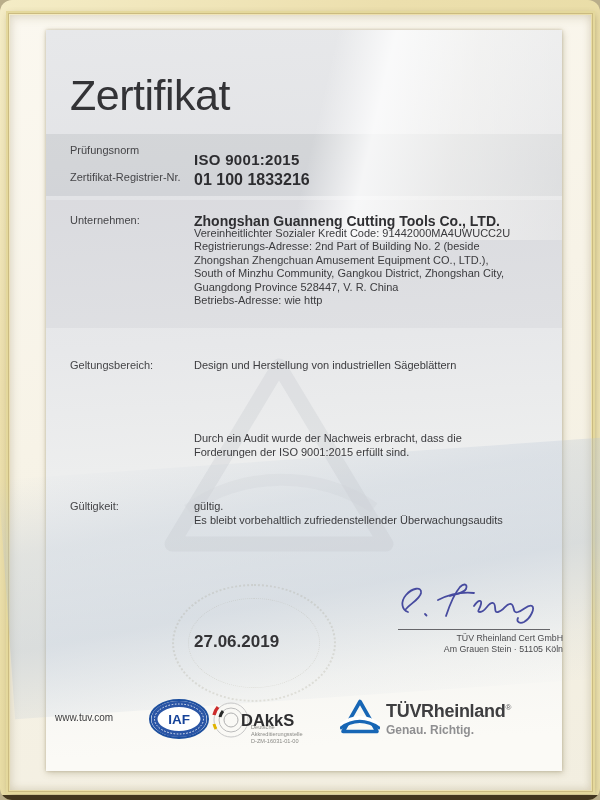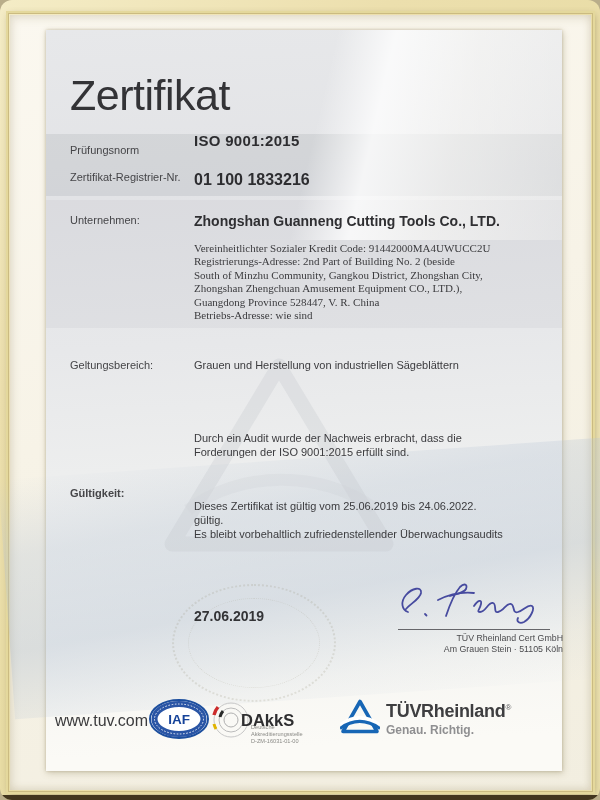--- a/index.html
+++ b/index.html
@@ -37,26 +37,26 @@
 
   .abs { position:absolute; }
   .title { left:24px; top:44px; font-size:43px; line-height:1; color:#333336; letter-spacing:-.5px; }
   .lbl { font-size:11px; color:#454548;text-align:right; }
   .val { font-size:11px; color:#3b3b3e; }
   .std-val { font-size:15px; font-weight:bold; color:#2d2d30; letter-spacing:.3px; }
   .reg-val { font-size:16px; font-weight:bold; color:#2d2d30; }
   .co-name { font-size:14px; font-weight:bold; color:#2f2f32; }
   .lines { font-size:11px; line-height:13.4px; color:#3b3b3e; }
   .lines2 { font-size:11px; line-height:13.8px; color:#3b3b3e; }
-  .date { font-size:14px; font-weight:bold; color:#333336; }
+  .date { font-size:17px; font-weight:bold; color:#333336;margin-top:24px; }
 
   .sig-line { left:352px; top:599px; width:152px; height:1px; background:#66666a; }
   .sig-block { left:337px; top:603px; width:180px; text-align:right; font-size:8.8px; line-height:10.5px; color:#4a4a4d; }
 
-  .website { left:9px; top:682px; font-size:16px; color:#3b3b3d; }
+  .website { left:9px; top:682px; font-size:10px; color:#3b3b3d; }
   .dakks-sub { left:205px; top:694px; font-size:5.6px; line-height:6.8px; color:#8a8a86; }
   .tuv-brand { left:340px; top:671px; font-size:18px; font-weight:bold; color:#3e3e40; letter-spacing:-.3px; }
   .tuv-brand sup { font-size:8px; font-weight:normal; color:#5a5a5c; }
   .tuv-tagline { left:340px; top:693px; font-size:12px; font-weight:bold; color:#8f8f91; }
 </style>
 </head>
 <body>
 
 <div class="stage">
   <div class="frame-lip"></div>
@@ -72,47 +72,46 @@
 
     <svg class="wm-triangle" width="250" height="212" viewBox="0 0 250 212">
       <path d="M125 18 L232 196 L18 196 Z" fill="none" stroke="#bfc2c8" stroke-width="15" stroke-linejoin="round" opacity=".55"></path>
       <path d="M34 162 C 85 122 168 122 220 160" fill="none" stroke="#c5c8cd" stroke-width="12" opacity=".4"></path>
     </svg>
     <div class="wm-seal"></div>
 
     <div class="abs title">Zertifikat</div>
 
     <div class="abs lbl" style="left:24px; top:114px;">Prüfungsnorm</div>
-    <div class="abs std-val" style="left:148px; top:102px;text-align:center;">ISO 9001:2015</div>
+    <div class="abs std-val" style="left:148px; top:121px;text-align:center;">ISO 9001:2015</div>
 
     <div class="abs lbl" style="left:24px; top:141px;">Zertifikat-Registrier-Nr.</div>
     <div class="abs reg-val" style="left:148px; top:141px;">01 100 1833216</div>
 
     <div class="abs lbl" style="left:24px; top:184px;">Unternehmen:</div>
     <div class="abs co-name" style="left:148px; top:183px;">Zhongshan Guanneng Cutting Tools Co., LTD.</div>
-    <div class="abs lines" style="left:148px; top:212px; width:345px;font-family:Liberation Serif, serif;">
+    <div class="abs lines" style="left:148px; top:197px; width:345px;">
       <div>Vereinheitlichter Sozialer Kredit Code: 91442000MA4UWUCC2U</div>
       <div>Registrierungs-Adresse: 2nd Part of Building No. 2 (beside</div>
+      <div>Zhongshan Zhengchuan Amusement Equipment CO., LTD.),</div>
       <div>South of Minzhu Community, Gangkou District, Zhongshan City,</div>
-      <div>Zhongshan Zhengchuan Amusement Equipment CO., LTD.),</div>
       <div>Guangdong Province 528447, V. R. China</div>
-      <div>Betriebs-Adresse: wie sind</div>
+      <div>Betriebs-Adresse: wie http</div>
     </div>
 
     <div class="abs lbl" style="left:24px; top:329px;">Geltungsbereich:</div>
-    <div class="abs val" style="left:148px; top:329px;">Grauen und Herstellung von industriellen Sägeblättern</div>
+    <div class="abs val" style="left:148px; top:329px;">Design und Herstellung von industriellen Sägeblättern</div>
 
     <div class="abs lines2" style="left:148px; top:402px;">
       <div>Durch ein Audit wurde der Nachweis erbracht, dass die</div>
       <div>Forderungen der ISO 9001:2015 erfüllt sind.</div>
     </div>
 
-    <div class="abs lbl" style="left:24px; top:457px;font-weight:bold;">Gültigkeit:</div>
+    <div class="abs lbl" style="left:24px; top:470px;">Gültigkeit:</div>
     <div class="abs lines2" style="left:148px; top:470px;">
-      <div>Dieses Zertifikat ist gültig vom 25.06.2019 bis 24.06.2022.</div>
       <div>gültig.</div>
       <div>Es bleibt vorbehaltlich zufriedenstellender Überwachungsaudits</div>
     </div>
 
 
     <div class="abs date" style="left:148px; top:578px;">27.06.2019</div>
 
     <svg class="abs" style="left:348px; top:548px;" width="158" height="52" viewBox="0 0 158 52">
       <g fill="none" stroke="#3a3e99" stroke-width="1.8" stroke-linecap="round" opacity=".92">
         <path d="M14 34 C8 32 6 24 12 17 C18 10 28 8 27 15 C26 21 16 26 12 31"></path>

